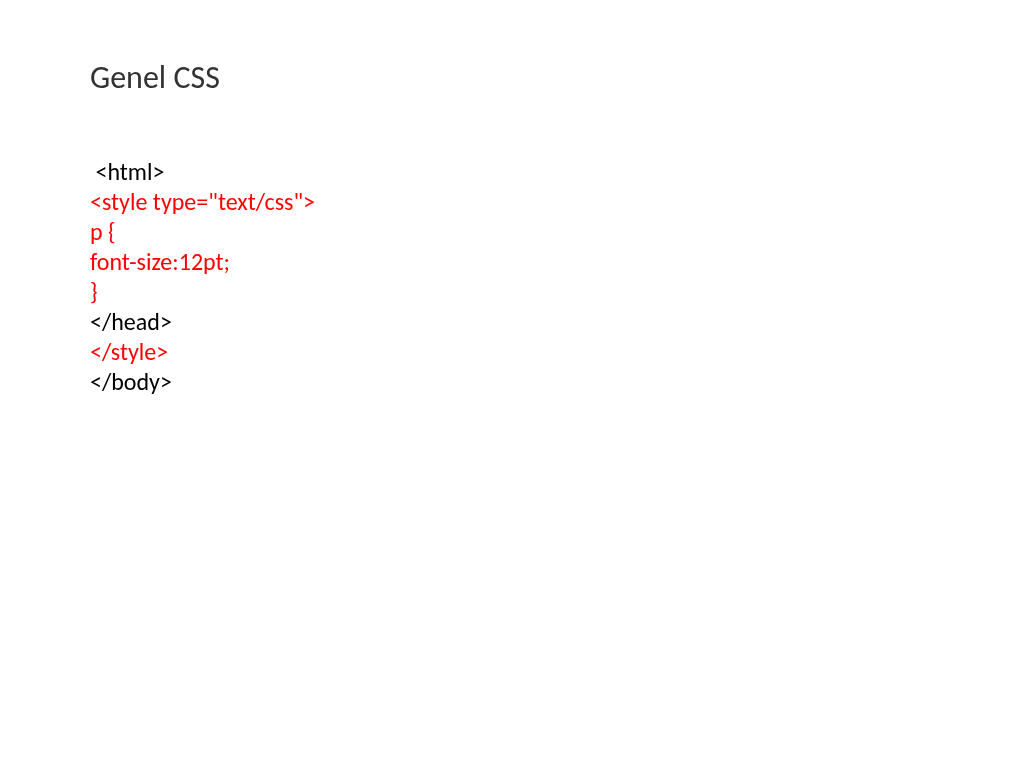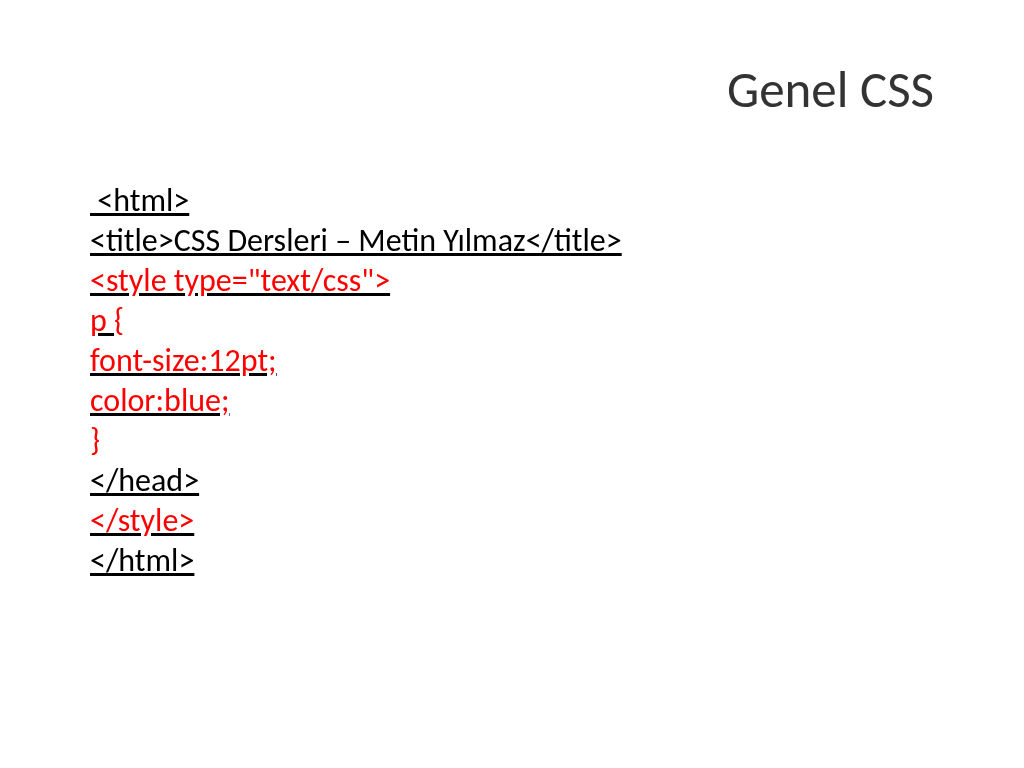--- a/index.html
+++ b/index.html
@@ -14,54 +14,51 @@
     font-family: Calibri, "Segoe UI", Arial, sans-serif;
     position: relative;
     overflow: hidden;
   }
   .slide {
     width: 100%;
     height: 100%;
     padding: 58px 90px 40px 90px;
   }
   .title {
-    text-align: right;
-    font-size: 51px;
+    text-align: left;
+    font-size: 32px;
     color: #333333;
     font-weight: 400;
     margin-bottom: 60px;
   }
   .code-block {
-    font-size: 32px;
+    font-size: 24px;
     line-height: 1.25;
     color: #000000;
     font-weight: 400;
-    text-decoration: underline;
   }
   .code-line {
     white-space: pre;
   }
   .red {
     color: #ff0000;
   }
   .black {
     color: #000000;
   }
 </style>
 </head>
 <body>
 
 <div class="slide">
   <h1 class="title">Genel CSS</h1>
 
   <div class="code-block">
     <div class="code-line black"> &lt;html&gt;</div>
-    <div class="code-line black">&lt;title&gt;CSS Dersleri – Metin Yılmaz&lt;/title&gt;</div>
     <div class="code-line red">&lt;style type="text/css"&gt;</div>
     <div class="code-line red">p {</div>
     <div class="code-line red">font-size:12pt;</div>
-    <div class="code-line red">color:blue;</div>
     <div class="code-line red">}</div>
     <div class="code-line black">&lt;/head&gt;</div>
     <div class="code-line red">&lt;/style&gt;</div>
-    <div class="code-line black">&lt;/html&gt;</div>
+    <div class="code-line black">&lt;/body&gt;</div>
   </div>
 </div>
 
 </body></html>

